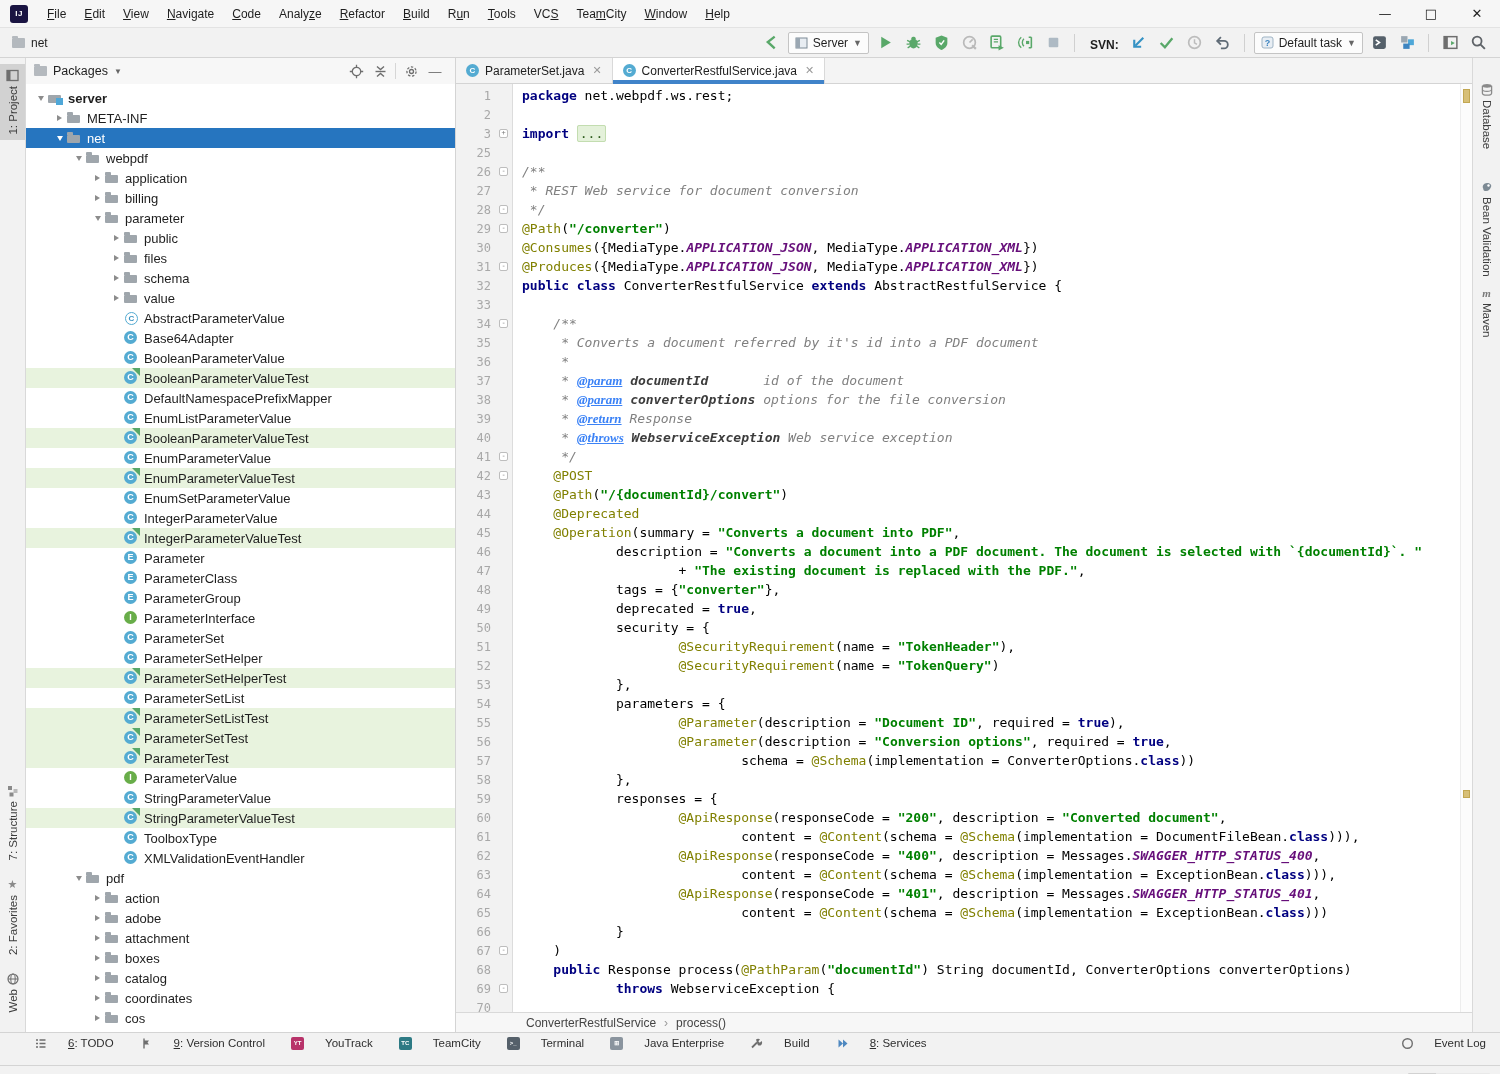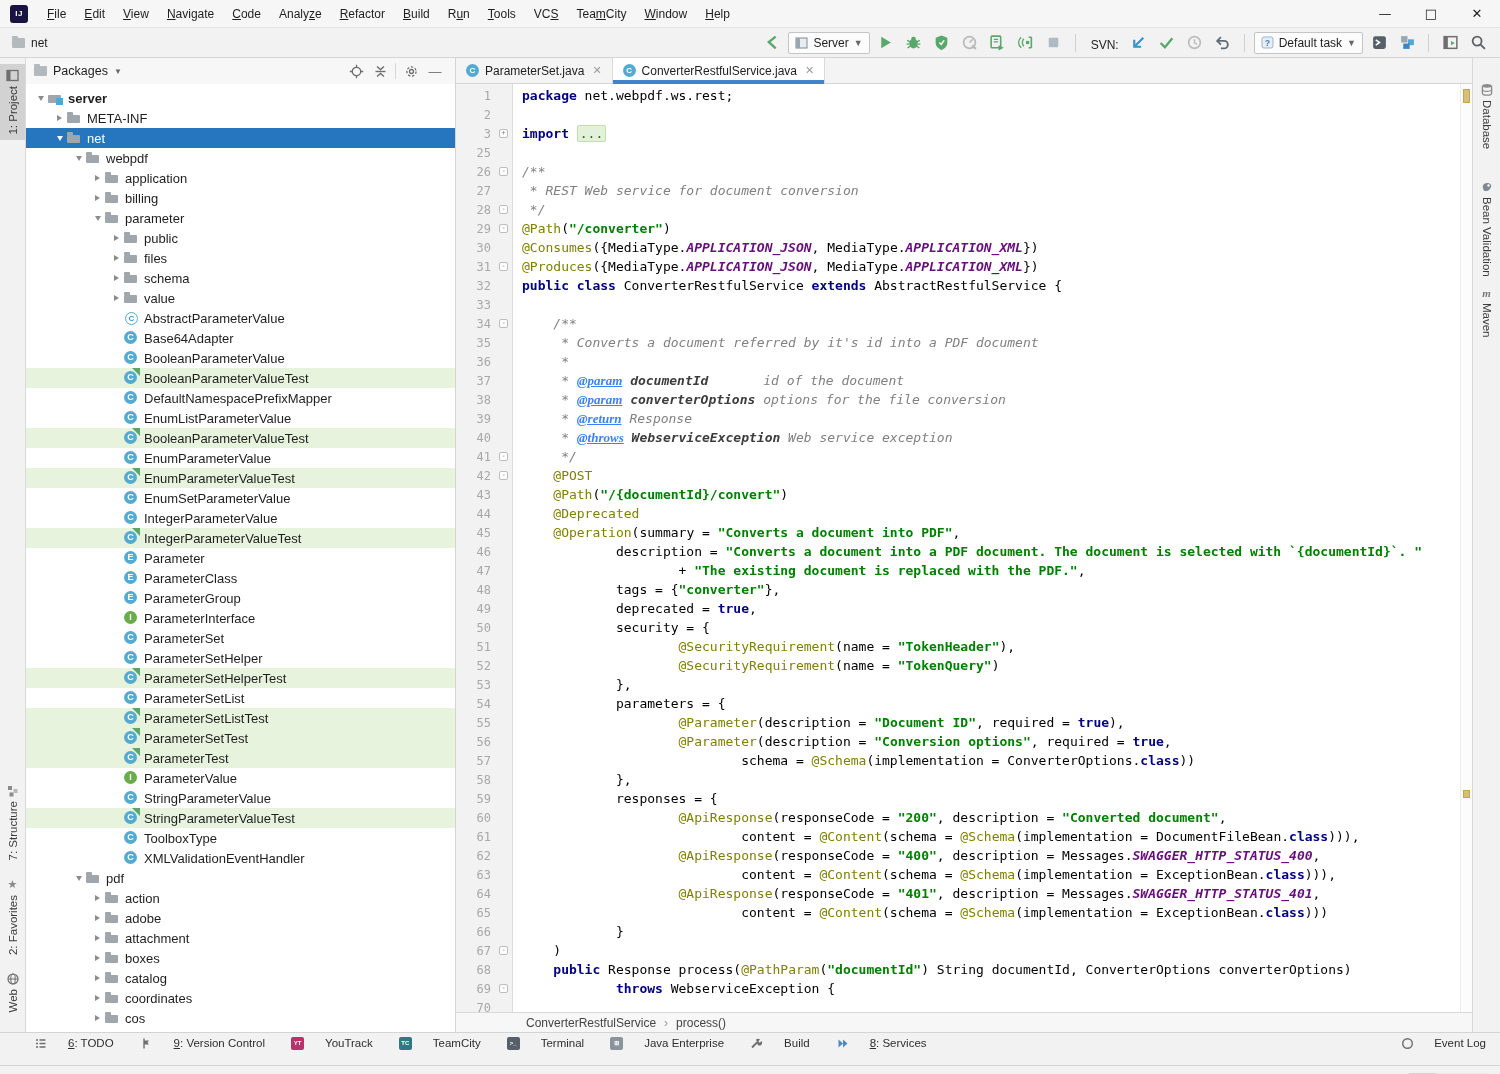--- a/index.html
+++ b/index.html
@@ -18,21 +18,21 @@
   
   .navbar { height:30px; background:#f2f2f2; border-bottom:1px solid #d4d4d4; display:flex; align-items:center; }
   .nav-left { display:flex; align-items:center; padding-left:12px; gap:6px; }
   .mini-folder { width:13px; height:10px; background:#b4b9be; border-radius:1px; position:relative; }
   .mini-folder::before { content:""; position:absolute; top:-2px; left:0; width:6px; height:2px; background:#b4b9be; border-radius:1px 1px 0 0; }
   .toolbar { margin-left:auto; display:flex; align-items:center; gap:4px; padding-right:10px; }
   .tbtn { width:24px; height:22px; display:flex; align-items:center; justify-content:center; }
   .tsep { width:1px; height:18px; background:#d0d0d0; margin:0 5px; }
   .combo { height:22px; background:#fcfcfc; border:1px solid #c4c4c4; border-radius:2px; display:flex; align-items:center; gap:5px; padding:0 6px; }
   .combo .carr { font-size:9px; color:#666; }
-  .svn-label { color:#1e1e1e; margin:4px 4px 0 6px; }
+  .svn-label { color:#1e1e1e; margin:4px 4px 0 6px;font-weight:bold; }
   svg.ic16 { width:17px; height:17px; }
 
   
   .main { display:flex; height:974px; }
   .stripe { background:#f2f2f2; position:relative; }
   .stripe.left { width:26px; border-right:1px solid #d9d9d9; }
   .stripe.right { width:28px; border-left:1px solid #d9d9d9; }
   .vbtn { position:absolute; left:0; width:100%; display:flex; flex-direction:column; align-items:center; gap:4px; padding:5px 0; color:#3c3c3c; font-size:11.5px; }
   .vbtn.active { background:#d2d2d2; }
   .vtext-up { writing-mode:vertical-rl; transform:rotate(180deg); }

